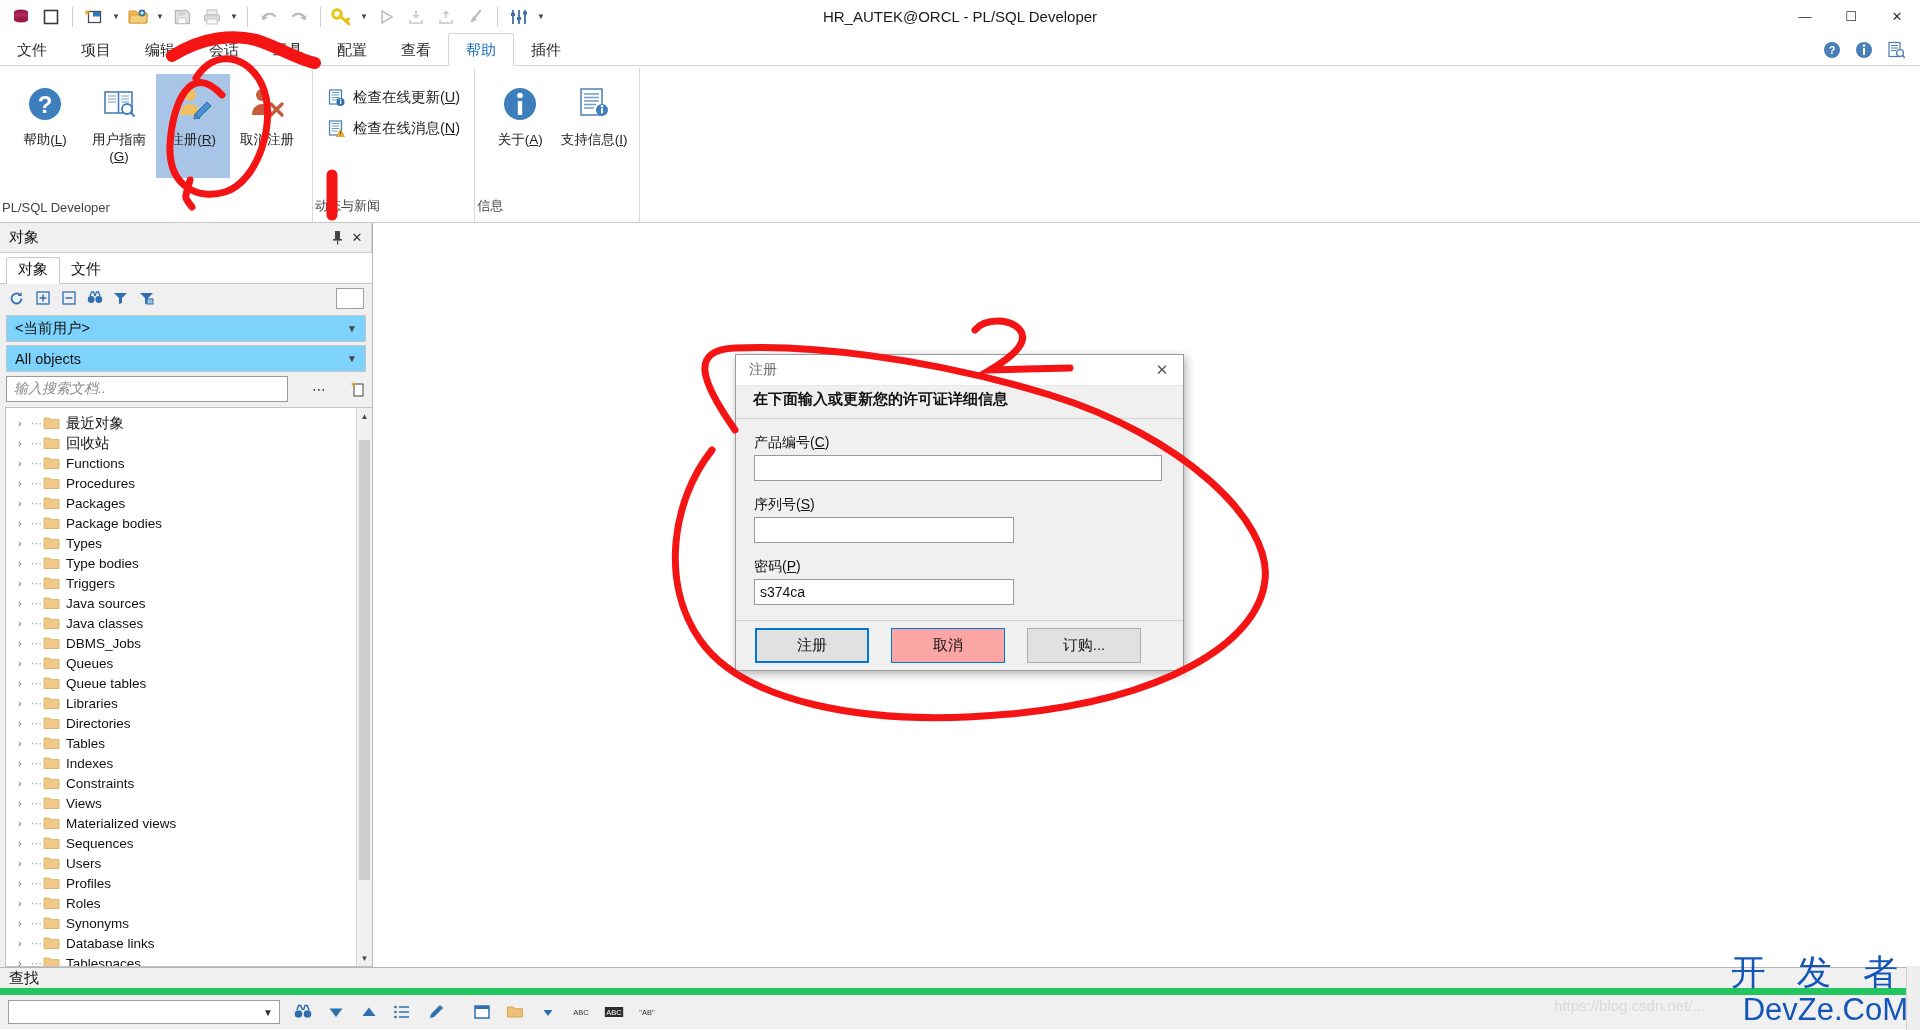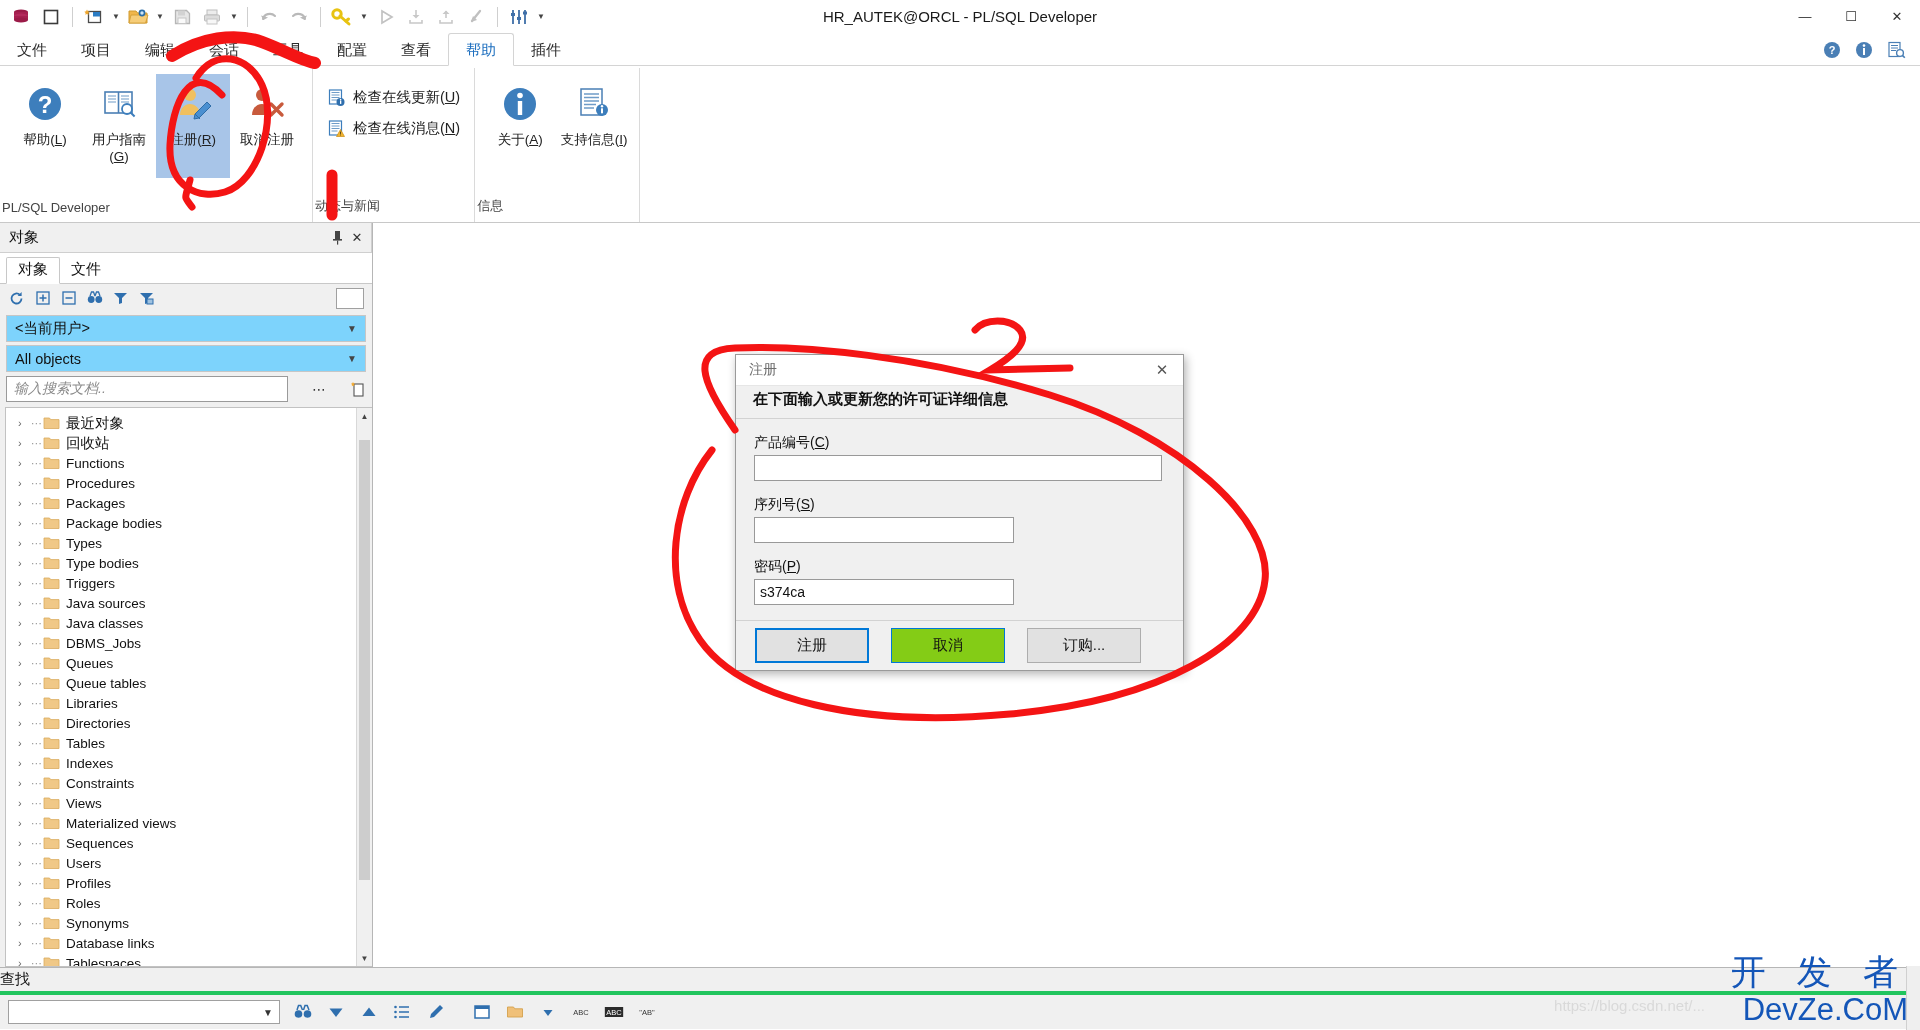--- a/index.html
+++ b/index.html
@@ -112,22 +112,22 @@
   .tscroll{ width:16px; background:#f0f0f0; border-left:1px solid #d8d8d8; position:relative; }
   .tscroll .up,.tscroll .dn{ height:16px; display:flex; align-items:center; justify-content:center;
       font-size:8px; color:#444; background:#f0f0f0; }
   .tscroll .thumb{ position:absolute; left:2px; right:2px; top:32px; height:440px; background:#cdcdcd; }
 
   
   .work{ flex:1; background:#fff; position:relative; }
 
   
   .findbar{ height:62px; border-top:1px solid #b6b6b6; background:#f0f0f0; position:relative; }
-  .fb-title{ height:27px; display:flex; align-items:center; font-size:15px;
-             color:#111; border-bottom:4px solid #22c55e; }
+  .fb-title{ height:27px; display:flex; align-items:center; padding-left:9px; font-size:15px;
+             color:#111; border-bottom:7px solid #22c55e; }
   .fb-row{ height:34px; display:flex; align-items:center; padding:0 8px; gap:13px; }
   .fb-combo{ width:272px; height:24px; background:#fff; border:1px solid #a0a0a0;
              display:flex; align-items:center; padding:0 6px; }
   .fb-combo .cv{ margin-left:auto; font-size:10px; color:#333; }
   .fb-ic{ width:20px; height:20px; display:flex; align-items:center; justify-content:center; }
 
   
   .dialog{
     position:absolute; left:735px; top:354px; width:449px; height:317px;
     background:#f0f0f0; border:1px solid #9a9a9a; box-shadow:2px 3px 9px rgba(0,0,0,.30);
@@ -144,21 +144,21 @@
   .dlg-lbl{ font-size:14px; color:#111; margin-bottom:3px; }
   .dlg-inp{ background:#fff; border:1px solid #999; height:26px; display:flex; align-items:center;
             padding:0 5px; font-size:14px; color:#111; margin-bottom:15px; }
   .dlg-inp.wide{ width:408px; }
   .dlg-inp.narrow{ width:260px; }
   .dlg-foot{ border-top:1px solid #d2d2d2; height:58px; display:flex; align-items:center;
              padding-left:19px; gap:22px; background:#f0f0f0; }
   .dbtn{ width:114px; height:35px; display:flex; align-items:center; justify-content:center;
          font-size:15px; color:#111; border:1px solid #adadad; background:#e1e1e1; }
   .dbtn.def{ border:2px solid #0078d7; background:#e1e1e1; }
-  .dbtn.hov{ border:1px solid #0078d7; background:#84cc16; }
+  .dbtn.hov{ border:1px solid #0078d7; background:#fca5a5; }
 
   
   .annot{ position:absolute; left:0; top:0; width:1920px; height:1030px; pointer-events:none; z-index:60; }
 
   
   .wm{ position:absolute; right:12px; bottom:2px; z-index:30; text-align:right; pointer-events:none; }
   .wm .l1{ font-size:35px; color:#1456b8; letter-spacing:10px; font-family:"DejaVu Sans",sans-serif; }
   .wm .l2{ font-size:31px; color:#1456b8; margin-top:-4px; }
   .wm-url{ position:absolute; right:215px; bottom:16px; font-size:15px; color:#d9d9d9; z-index:29; }
 

